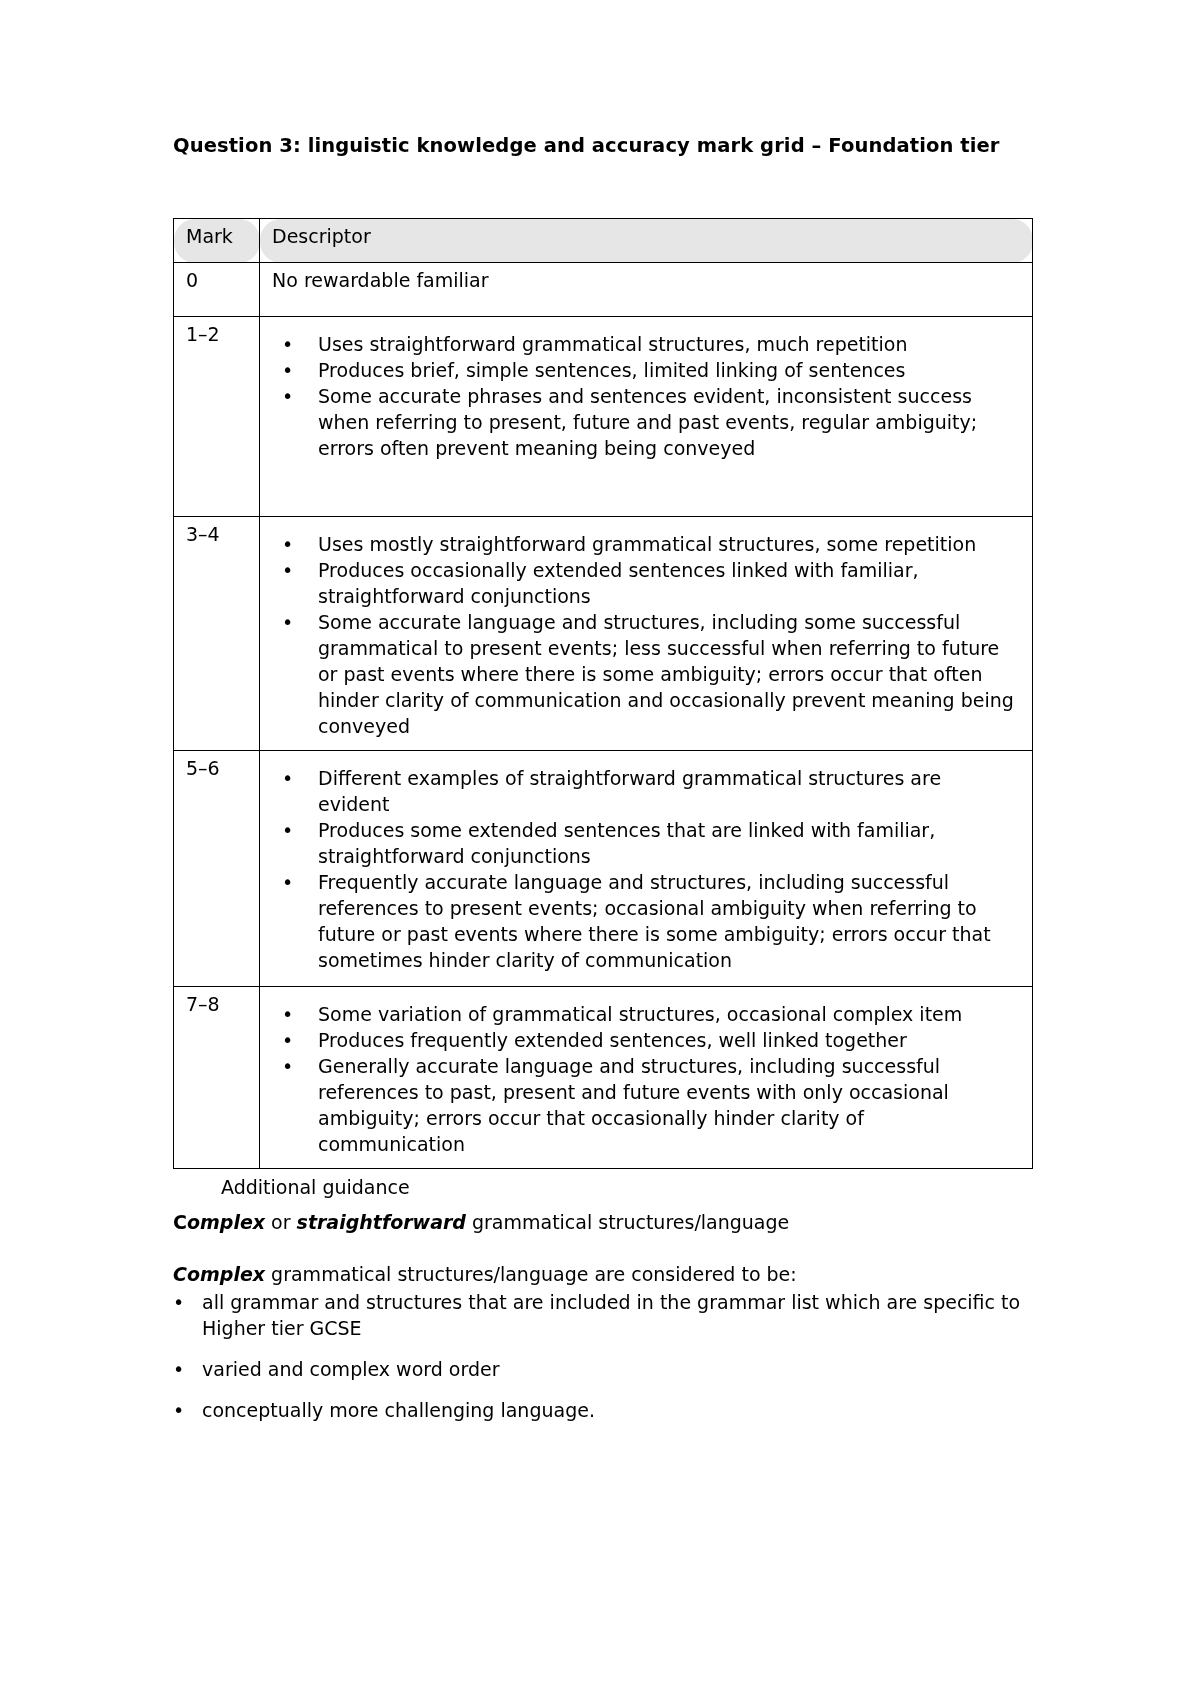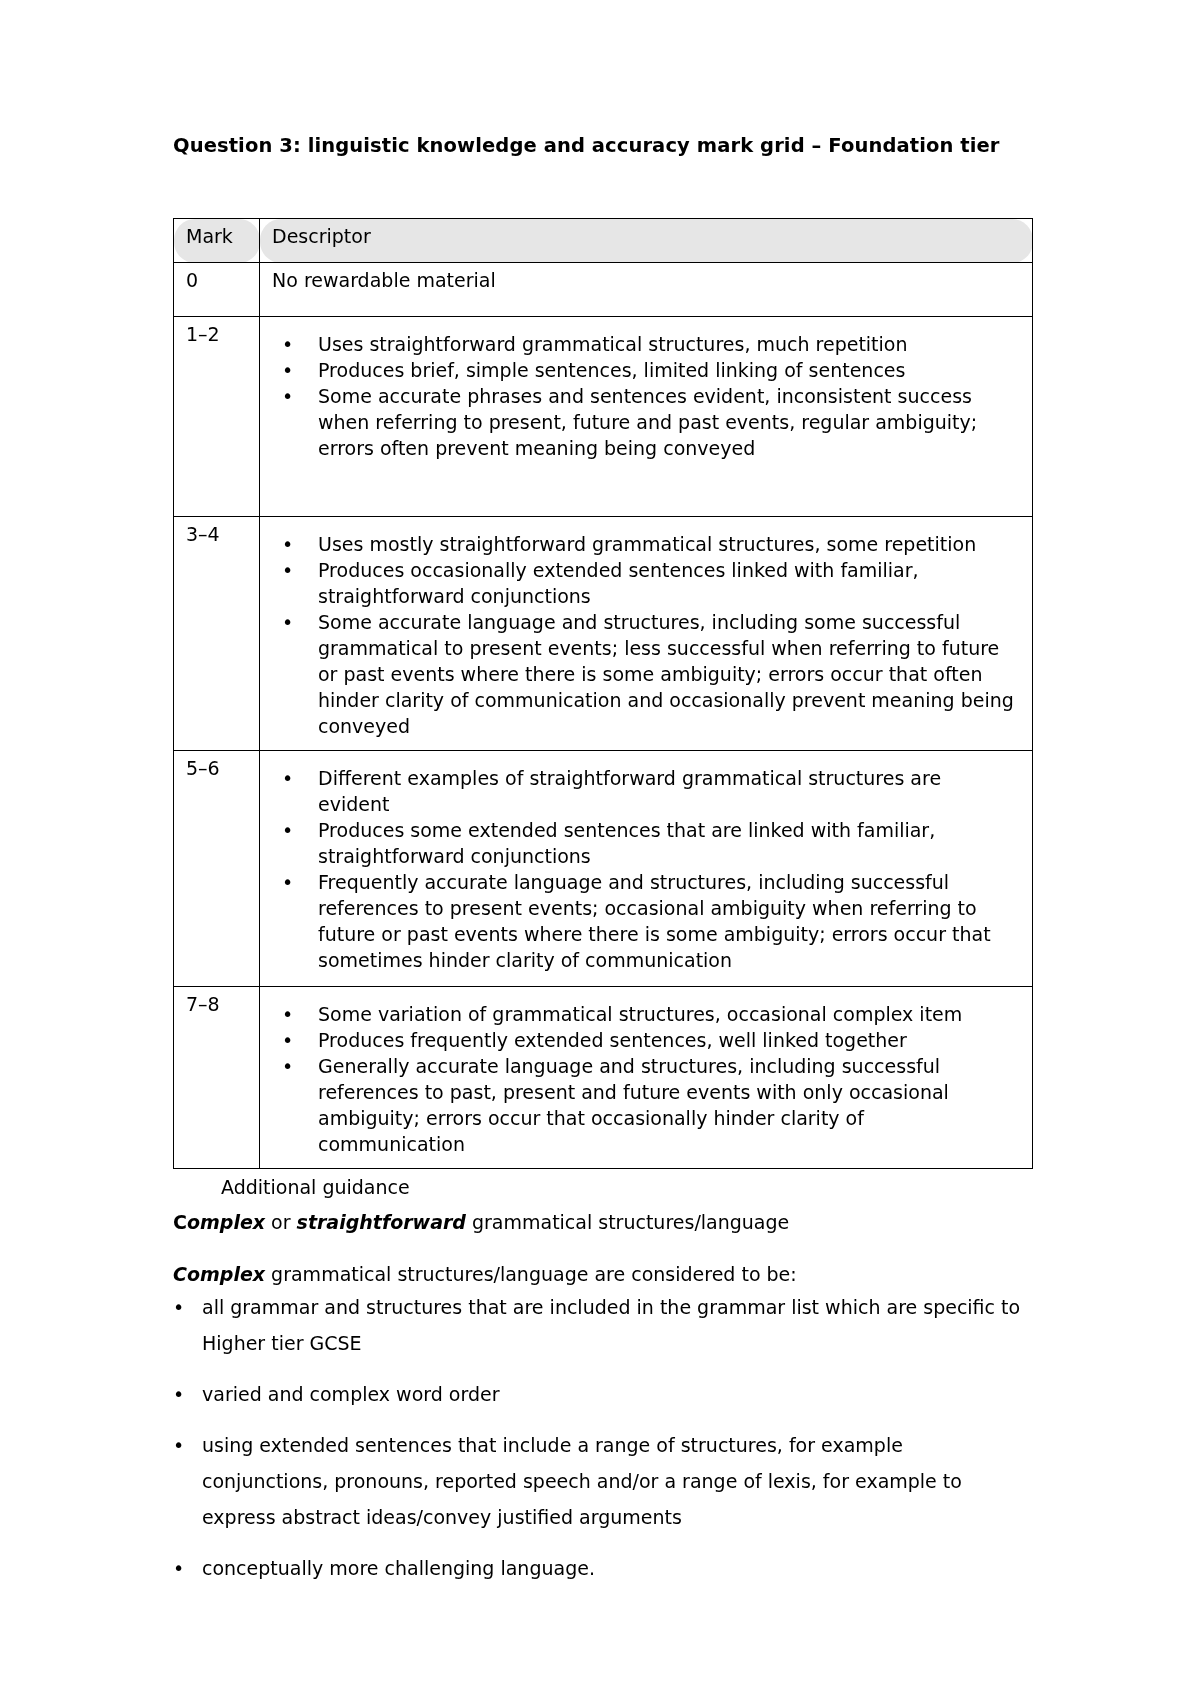--- a/index.html
+++ b/index.html
@@ -15,40 +15,40 @@
   tr.row1 td { height:200px; }
   tr.row2 td { height:234px; }
   tr.row3 td { height:236px; }
   tr.row4 td { height:182px; }
   ul.desc-list { list-style:none; margin:10px; padding:0; }
   ul.desc-list li { position:relative; padding-left:36px; }
   ul.desc-list li::before { content:"•"; position:absolute; left:0; top:0; }
   .guidance-h { position:absolute; left:173px; top:1176px; font-weight:normal; font-size:19px;margin-left:48px; }
   .complex-or { position:absolute; left:173px; top:1211px; white-space:nowrap; }
   .complex-intro { position:absolute; left:173px; top:1263px; white-space:nowrap; }
-  ul.guide-list { position:absolute; left:173px; top:1289px; width:860px; list-style:none; margin:0; padding:0; line-height:36px; }
+  ul.guide-list { position:absolute; left:173px; top:1289px; width:860px; list-style:none; margin:0; padding:0; line-height:26px; }
   ul.guide-list li { position:relative; padding-left:29px; margin-bottom:15px; }
   ul.guide-list li::before { content:"•"; position:absolute; left:0; top:0; }
   .bi { font-weight:bold; font-style:italic; }
   .b { font-weight:bold; }
 </style>
 </head>
 <body>
 
 <div class="title">Question 3:  linguistic knowledge and accuracy mark grid – Foundation tier</div>
 
 <table class="grid">
   <tbody>
       <tr class="head">
     <td class="mark-cell">Mark</td>
     <td class="desc-cell">Descriptor</td>
   </tr>
   <tr class="row0">
     <td class="mark-cell">0</td>
-    <td class="desc-cell">No rewardable material</td>
+    <td class="desc-cell">No rewardable familiar</td>
   </tr>
   <tr class="row1">
     <td class="mark-cell">1–2</td>
     <td class="desc-cell">
       <ul class="desc-list">
         <li>Uses straightforward grammatical structures, much repetition</li>
         <li>Produces brief, simple sentences, limited linking of sentences</li>
         <li>Some accurate phrases and sentences evident, inconsistent success when referring to present, future and past events, regular ambiguity; errors often prevent meaning being conveyed</li>
       </ul>
     </td>
@@ -88,15 +88,14 @@
 
 <div class="guidance-h">Additional guidance</div>
 
 <div class="complex-or"><span class="b">C</span><span class="bi">omplex</span><span> or </span><span class="bi">straightforward</span><span> grammatical structures/language</span></div>
 
 <div class="complex-intro"><span class="bi">Complex</span><span> grammatical structures/language are considered to be:</span></div>
 
 <ul class="guide-list">
   <li>all grammar and structures that are included in the grammar list which are specific to Higher tier GCSE</li>
   <li>varied and complex word order</li>
-  <li>using extended sentences that include a range of structures, for example conjunctions, pronouns, reported speech and/or a range of lexis, for example to express abstract ideas/convey justified arguments</li>
   <li>conceptually more challenging language.</li>
 </ul>
 
 </body></html>

